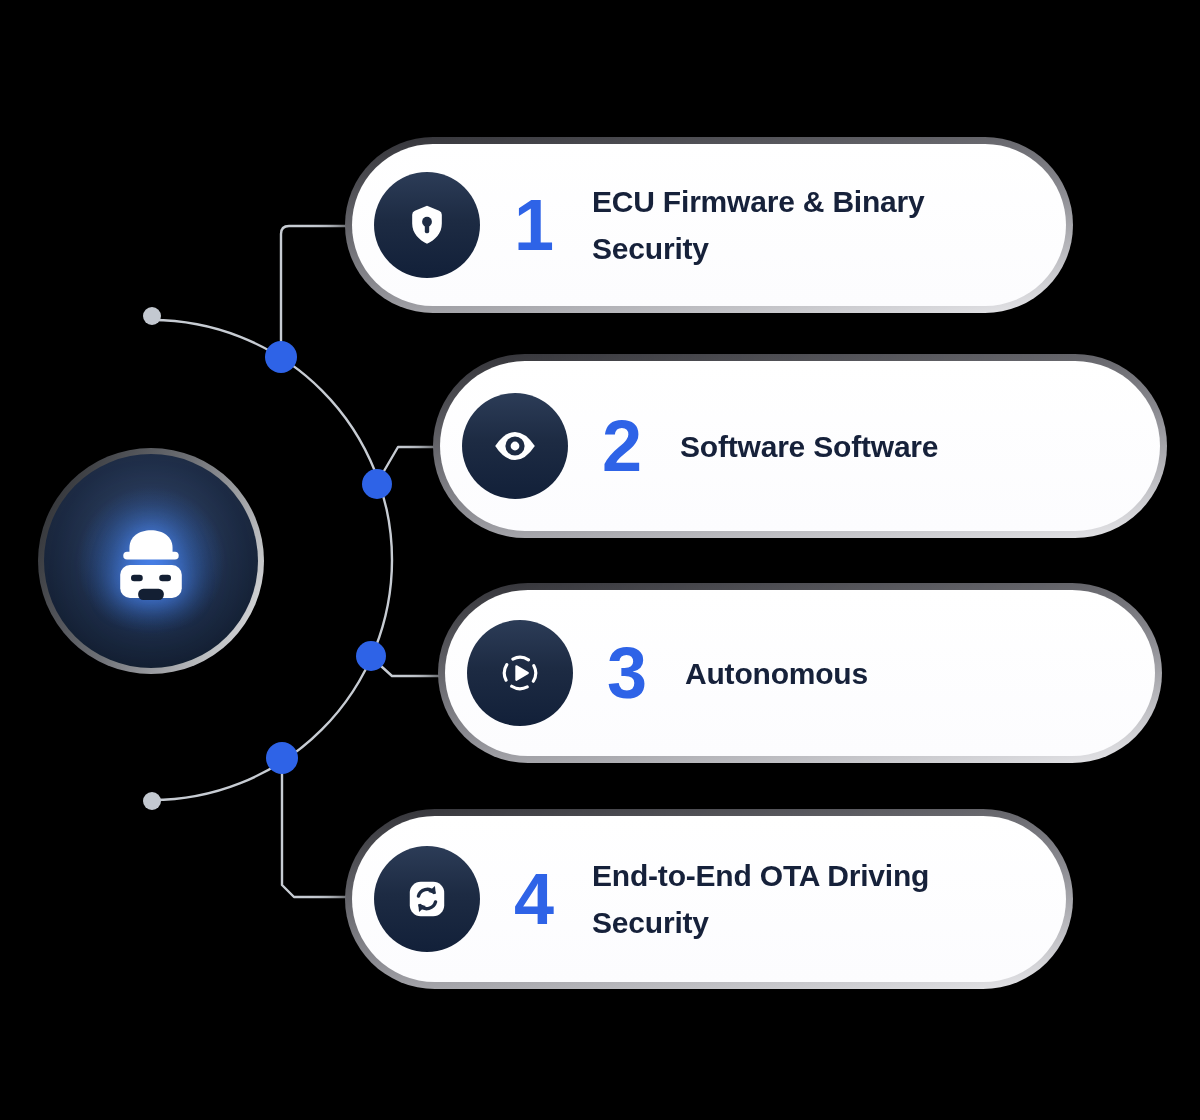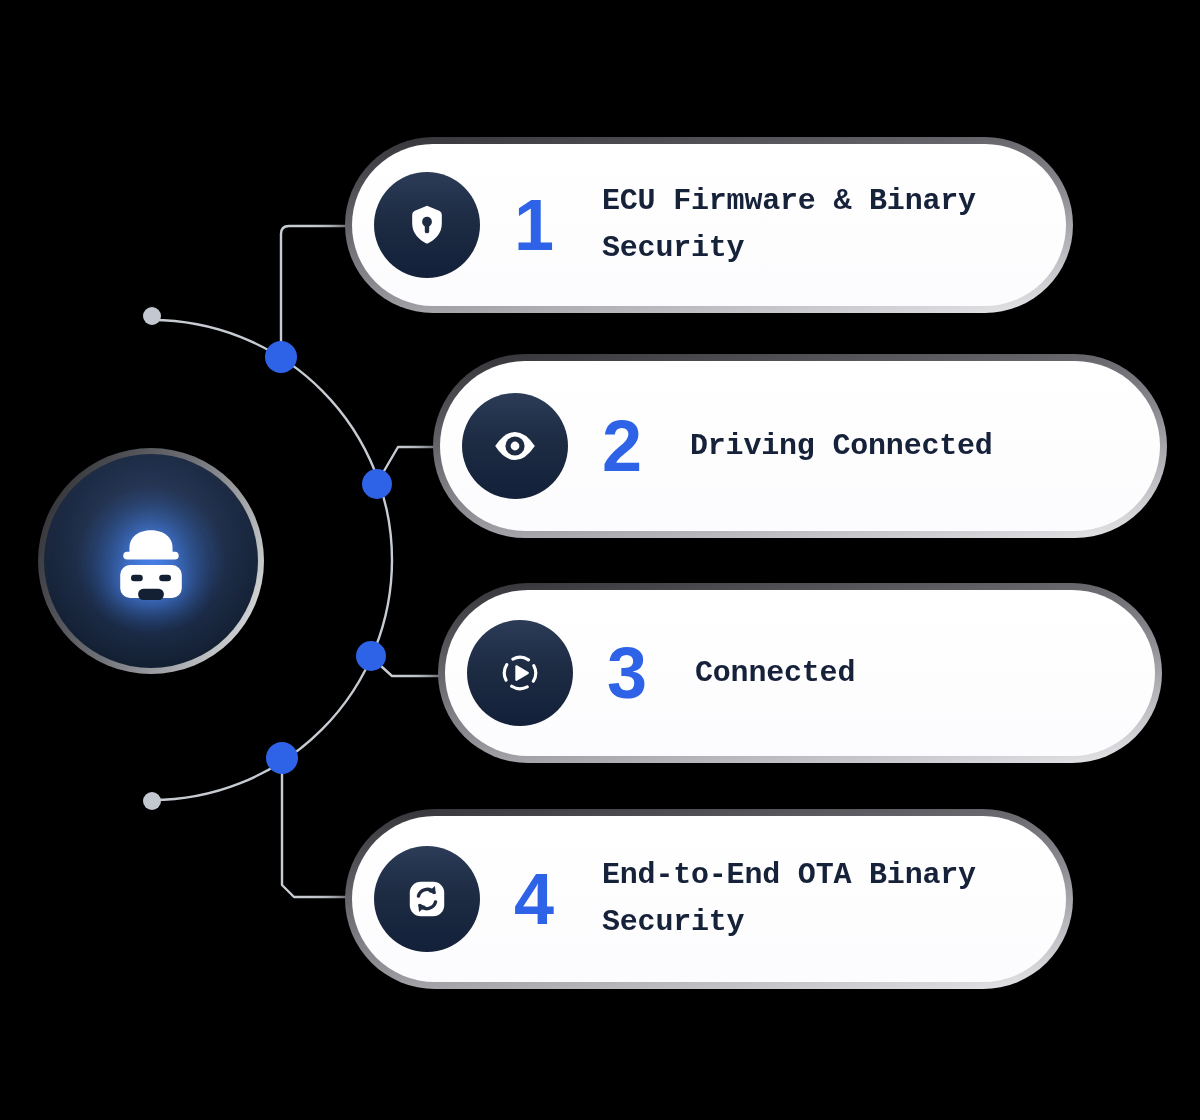--- a/index.html
+++ b/index.html
@@ -42,21 +42,21 @@
   .icon-circle{
     width:106px;height:106px;border-radius:50%;flex:none;
     background:linear-gradient(180deg,#2c3c57 0%,#1d2b43 45%,#122039 100%);
     display:flex;align-items:center;justify-content:center;
   }
   .step-number{
     margin-left:26px;min-width:56px;text-align:center;flex:none;
     color:#2e63e7;font-size:72px;font-weight:700;line-height:1;
   }
   .card-title{
-    margin-left:40px;color:#16213a;font-size:30px;font-weight:700;line-height:47px;letter-spacing:-.2px;font-family:Liberation Mono, monospace;
+    margin-left:30px;color:#16213a;font-size:30px;font-weight:700;line-height:47px;letter-spacing:-.2px;
   }
   #card-1{left:345px;top:137px;width:728px;height:176px;}
   #card-2{left:433px;top:354px;width:734px;height:184px;}
   #card-3{left:438px;top:583px;width:724px;height:180px;}
   #card-4{left:345px;top:809px;width:728px;height:180px;}
 </style>
 </head>
 <body>
 
 <div id="stage">
@@ -112,54 +112,54 @@
     <div class="card-pill">
       <div class="icon-circle">
         <svg width="48" height="48" viewBox="0 0 46 46">
           <path d="M4 23 Q13 9.5 23 9.5 Q33 9.5 42 23 Q33 36.5 23 36.5 Q13 36.5 4 23 Z" fill="#fff"></path>
           <circle cx="23" cy="23" r="9.2" fill="#1d2b43"></circle>
           <circle cx="23" cy="23" r="4.2" fill="#fff"></circle>
         </svg>
       </div>
       <div class="step-number">2</div>
       <div class="card-title">
-        <div>Driving Connected</div>
+        <div>Software Software</div>
       </div>
     </div>
   </div>
 
   <div id="card-3" class="card-ring">
     <div class="card-pill">
       <div class="icon-circle">
         <svg width="48" height="48" viewBox="0 0 46 46">
           <circle cx="23" cy="23" r="15" fill="none" stroke="#fff" stroke-width="3" stroke-dasharray="15.5 8" stroke-linecap="round" transform="rotate(-28 23 23)"></circle>
           <path d="M19.5 16.5 L30.5 23 L19.5 29.5 Z" fill="#fff" stroke="#fff" stroke-width="2" stroke-linejoin="round"></path>
         </svg>
       </div>
       <div class="step-number">3</div>
       <div class="card-title">
-        <div>Connected</div>
+        <div>Autonomous</div>
       </div>
     </div>
   </div>
 
   <div id="card-4" class="card-ring">
     <div class="card-pill">
       <div class="icon-circle">
         <svg width="48" height="48" viewBox="0 0 46 46">
           <rect x="6.5" y="6.5" width="33" height="33" rx="10.5" fill="#fff"></rect>
           <g stroke="#1d2b43" stroke-width="3.3" fill="none" stroke-linecap="round">
             <path d="M14.8 20.2 A 8.7 8.7 0 0 1 29.6 16.6"></path>
             <path d="M31.2 25.8 A 8.7 8.7 0 0 1 16.4 29.4"></path>
           </g>
           <path d="M30.6 10.6 L31.4 18.2 L24.2 16.3 Z" fill="#1d2b43"></path>
           <path d="M15.4 35.4 L14.6 27.8 L21.8 29.7 Z" fill="#1d2b43"></path>
         </svg>
       </div>
       <div class="step-number">4</div>
       <div class="card-title">
-        <div>End-to-End OTA Binary</div>
+        <div>End-to-End OTA Driving</div>
         <div>Security</div>
       </div>
     </div>
   </div>
 
 </div>
 
 </body></html>

